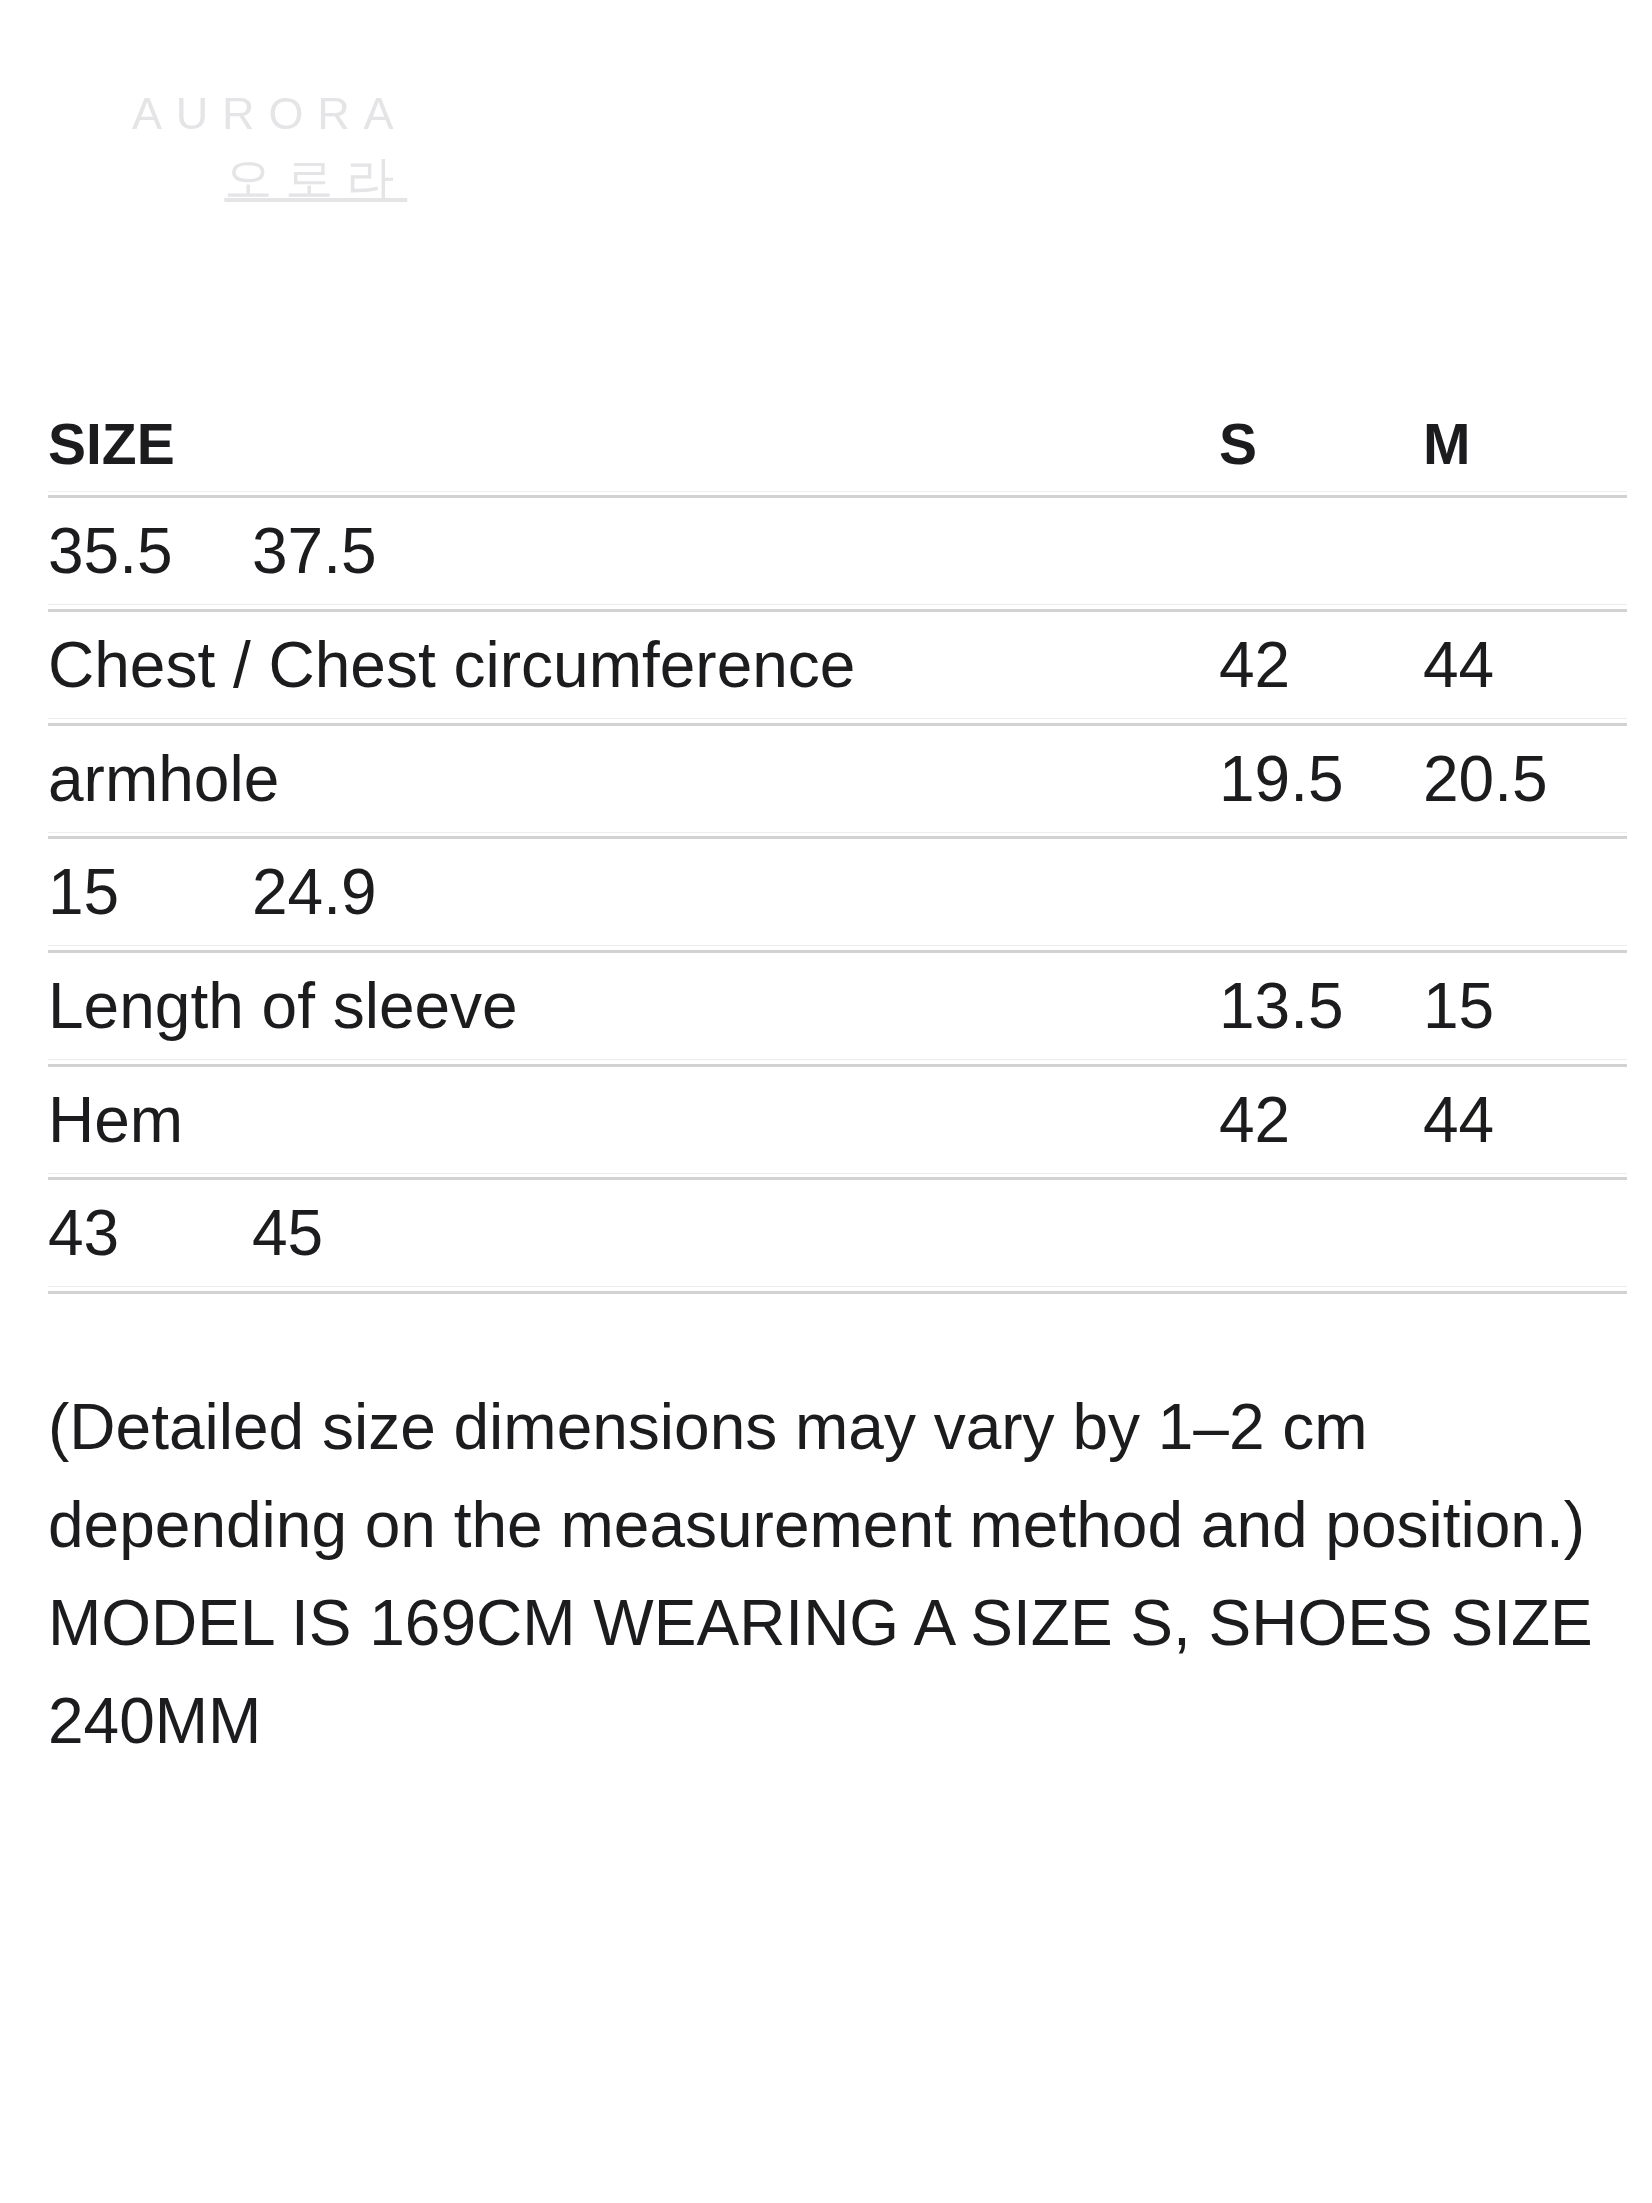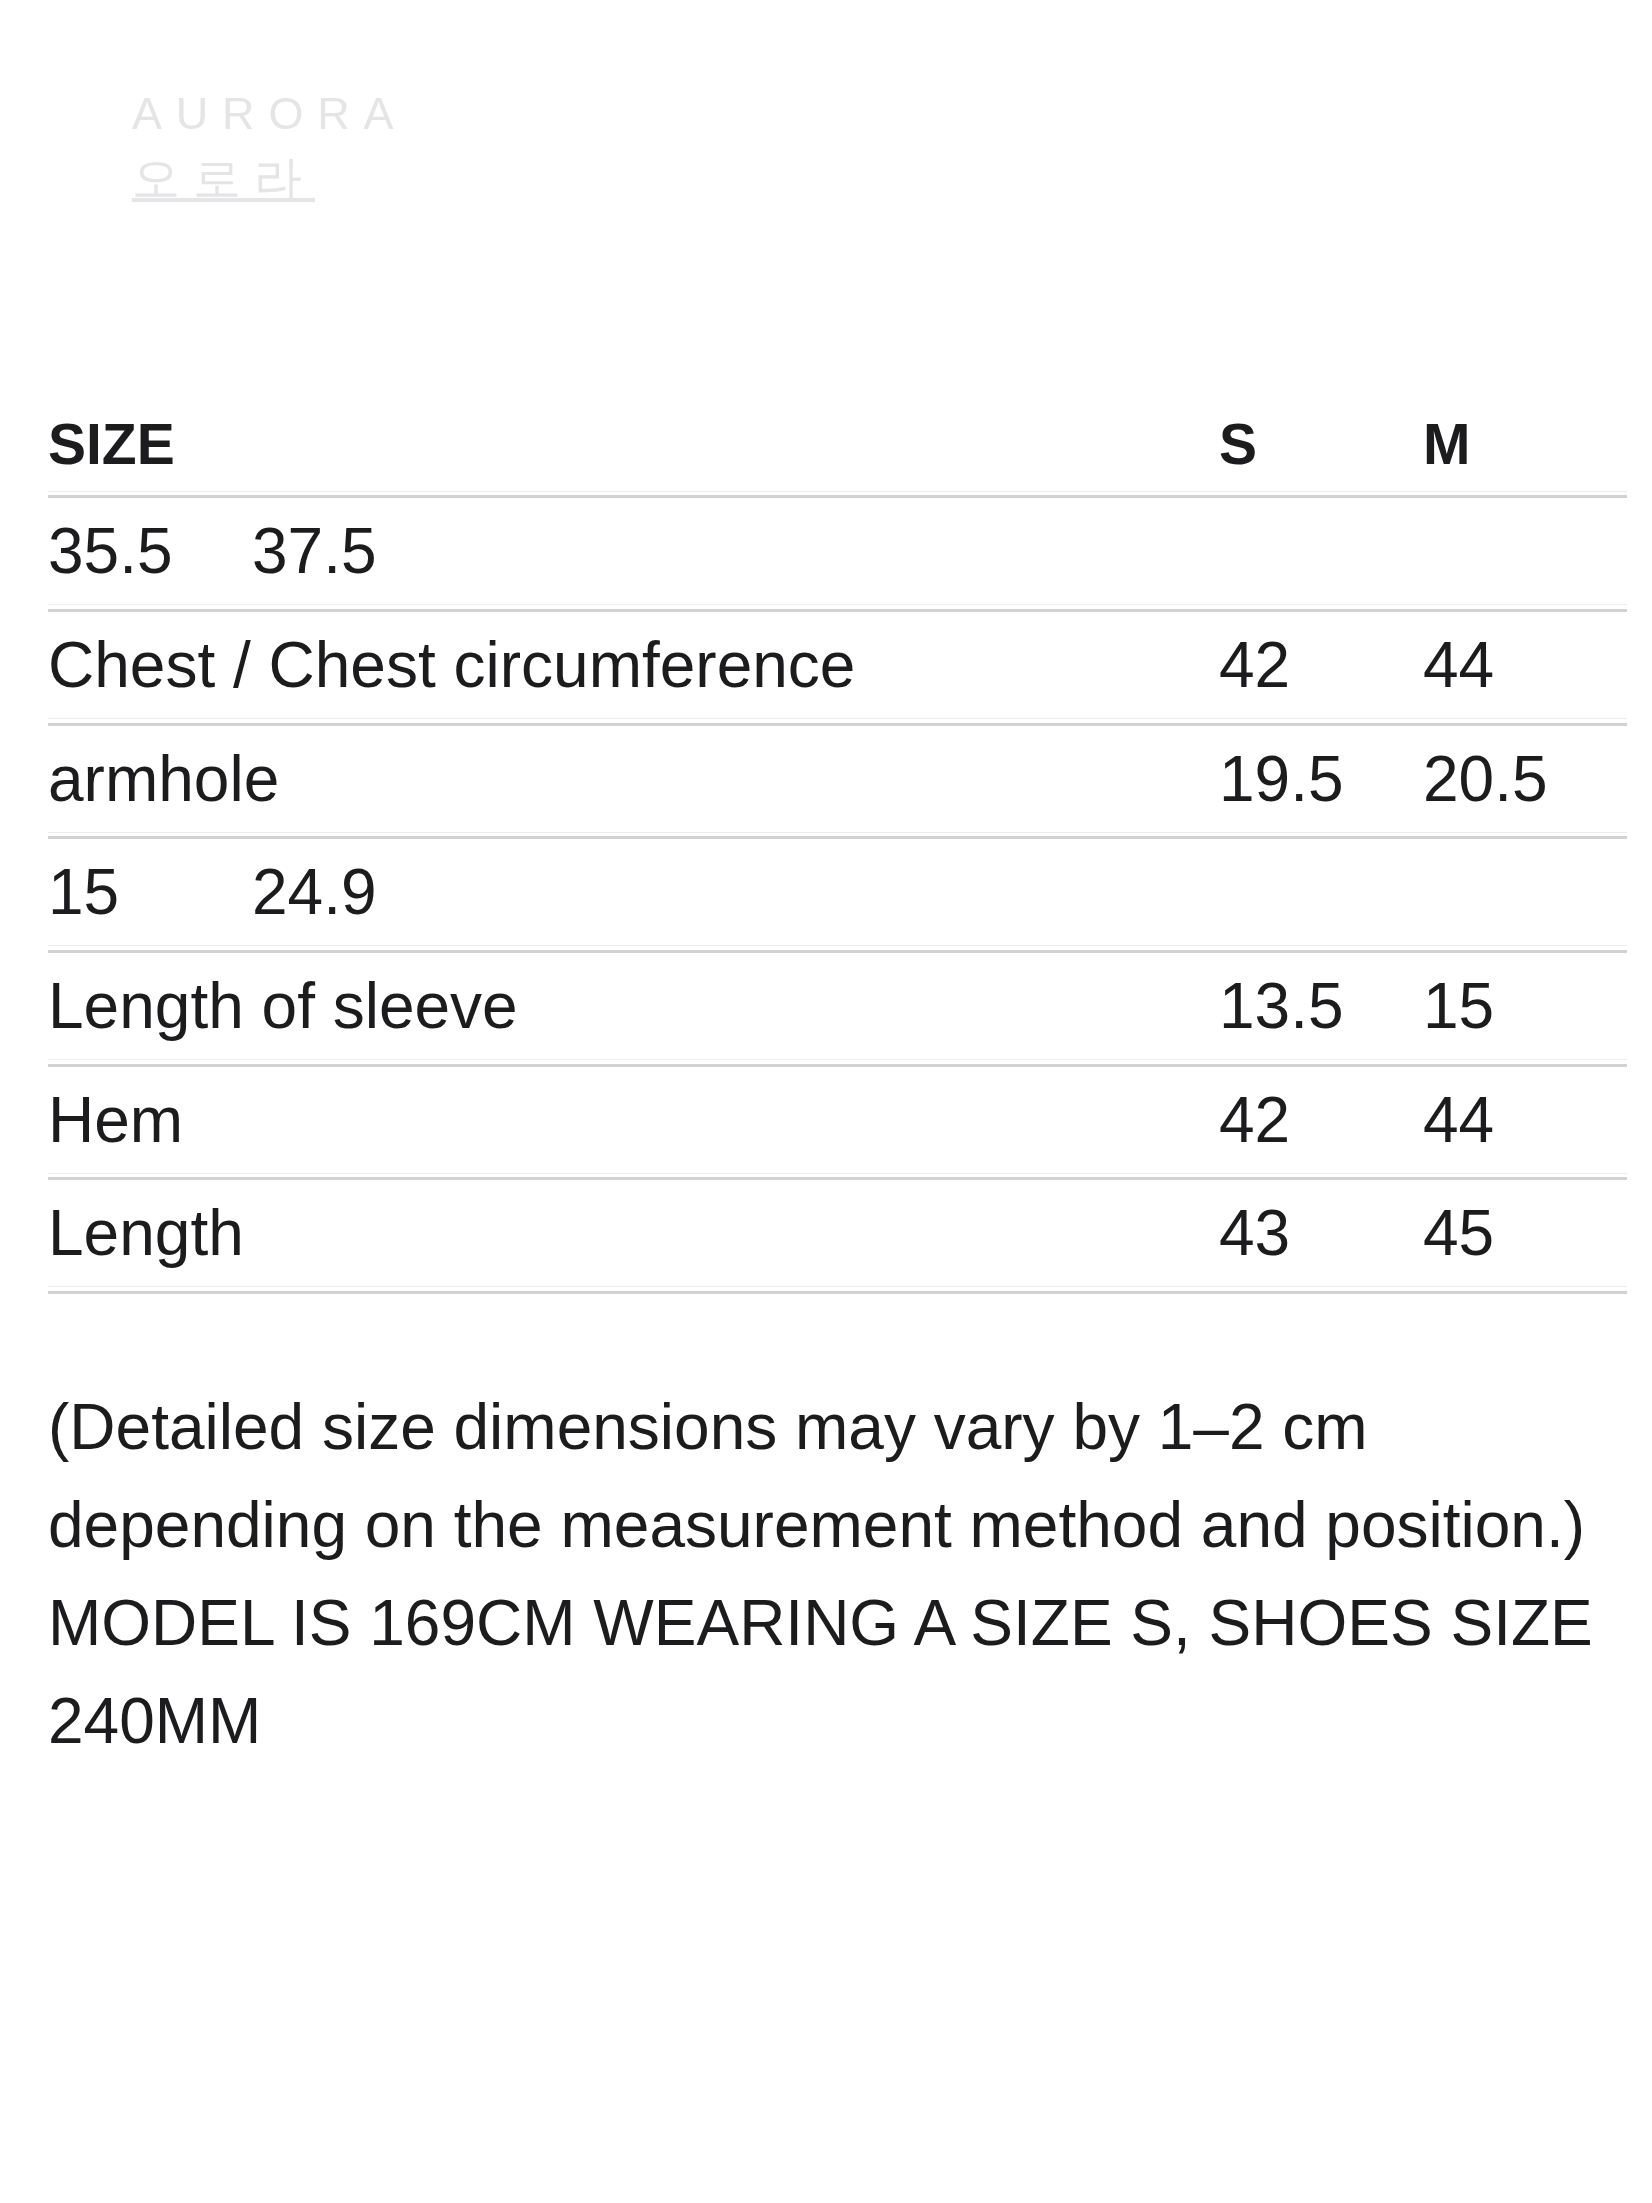--- a/index.html
+++ b/index.html
@@ -18,21 +18,21 @@
     overflow: hidden;
   }
   .content {
     width: 1653px; height: 2204px;
     padding: 0 26px 0 48px;
   }
   
   .logo-block {
     display: inline-block;
     margin: 88px 0 0 84px;
-    text-align: left;
+    text-align: right;
   }
   .logo-name {
     font-size: 45px;
     letter-spacing: 13.8px;
     color: var(--c-logo);
     white-space: nowrap;
     line-height: 1.15;
   }
   .logo-kr {
     font-size: 48px;
@@ -126,21 +126,20 @@
   <div class="sep"></div>
 
   <div class="trow">
     <div class="cell-label">Hem</div>
     <div class="cell-s">42</div>
     <div class="cell-m">44</div>
   </div>
   <div class="sep"></div>
 
   <div class="trow">
-    <div class="cell-label">Length</div>
     <div class="cell-s">43</div>
     <div class="cell-m">45</div>
   </div>
   <div class="sep"></div>
 </div>
   </div>
 
   <div class="notes">
     <p>(Detailed size dimensions may vary by 1–2 cm depending on the measurement method and position.)</p>
     <p>MODEL IS 169CM WEARING A SIZE S, SHOES SIZE 240MM</p>

